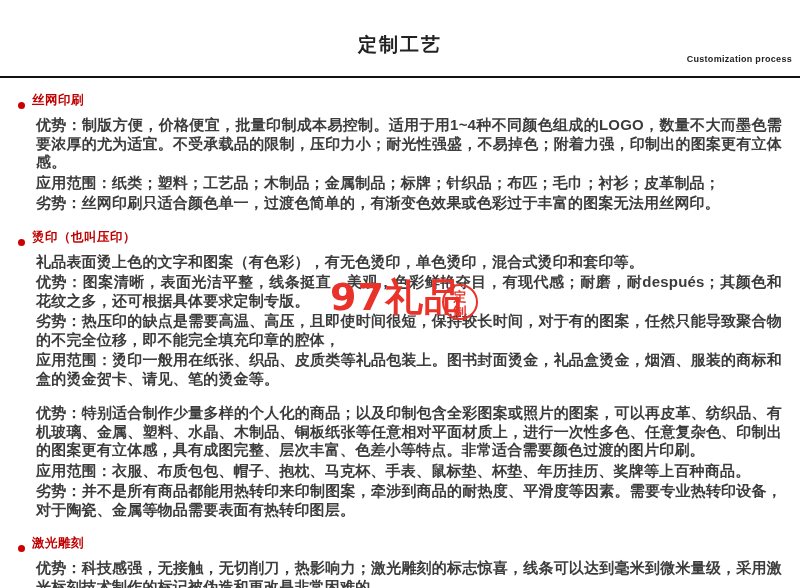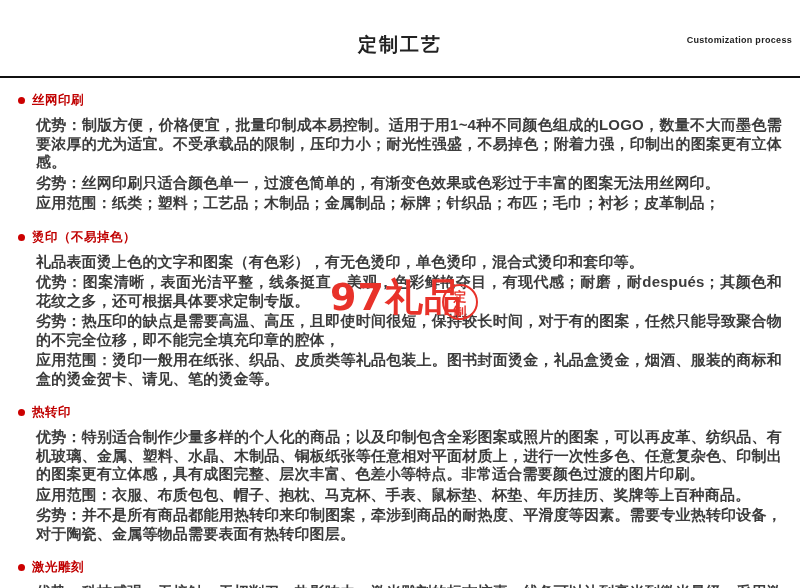--- a/index.html
+++ b/index.html
@@ -30,42 +30,42 @@
     text-align: center;
     font-size: 19px;
     font-weight: bold;
     color: #222222;
     letter-spacing: 2px;
     padding-top: 32px;
   }
   .header-sub {
     position: absolute;
     right: 8px;
-    top: 35px;
+    top: 54px;
     font-size: 9px;
     font-weight: bold;
     color: #222222;
     letter-spacing: 0.3px;
   }
   .rule {
     border-top: 2px solid #111111;
     margin: 4px 0 0 0;
     width: 100%;
   }
   
   .content {
     padding: 14px 18px 0 18px;
     box-sizing: border-box;
   }
   .section {
     margin-bottom: 16px;
   }
   .sec-head {
     display: flex;
-    align-items: center;
+    align-items: flex-end;
     margin-bottom: 7px;
   }
   .bullet {
     width: 7px;
     height: 7px;
     border-radius: 50%;
     background: #cc0000;
     display: inline-block;
     margin-right: 7px;
     flex: 0 0 auto;
@@ -133,40 +133,36 @@
   <div class="rule"></div>
 
   <div class="content">
 
     <div class="section">
       <div class="sec-head">
         <span class="bullet"></span>
         <span class="sec-title">丝网印刷</span>
       </div>
       <p class="para">优势：制版方便，价格便宜，批量印制成本易控制。适用于用1~4种不同颜色组成的LOGO，数量不大而墨色需要浓厚的尤为适宜。不受承载品的限制，压印力小；耐光性强盛，不易掉色；附着力强，印制出的图案更有立体感。</p>
+      <p class="para">应用范围：纸类；塑料；工艺品；木制品；金属制品；标牌；针织品；布匹；毛巾；衬衫；皮革制品；</p>
       <p class="para">劣势：丝网印刷只适合颜色单一，过渡色简单的，有渐变色效果或色彩过于丰富的图案无法用丝网印。</p>
-      <p class="para">应用范围：纸类；塑料；工艺品；木制品；金属制品；标牌；针织品；布匹；毛巾；衬衫；皮革制品；</p>
     </div>
 
     <div class="section">
       <div class="sec-head">
         <span class="bullet"></span>
-        <span class="sec-title">烫印（不易掉色）</span>
+        <span class="sec-title">烫印（也叫压印）</span>
       </div>
       <p class="para">礼品表面烫上色的文字和图案（有色彩），有无色烫印，单色烫印，混合式烫印和套印等。</p>
       <p class="para">优势：图案清晰，表面光洁平整，线条挺直，美观，色彩鲜艳夺目，有现代感；耐磨，耐después；其颜色和花纹之多，还可根据具体要求定制专版。</p>
       <p class="para">劣势：热压印的缺点是需要高温、高压，且即使时间很短，保持较长时间，对于有的图案，任然只能导致聚合物的不完全位移，即不能完全填充印章的腔体，</p>
       <p class="para">应用范围：烫印一般用在纸张、织品、皮质类等礼品包装上。图书封面烫金，礼品盒烫金，烟酒、服装的商标和盒的烫金贺卡、请见、笔的烫金等。</p>
     </div>
 
     <div class="section">
-      <div class="sec-head">
-        <span class="bullet"></span>
-        <span class="sec-title">热转印</span>
-      </div>
       <p class="para">优势：特别适合制作少量多样的个人化的商品；以及印制包含全彩图案或照片的图案，可以再皮革、纺织品、有机玻璃、金属、塑料、水晶、木制品、铜板纸张等任意相对平面材质上，进行一次性多色、任意复杂色、印制出的图案更有立体感，具有成图完整、层次丰富、色差小等特点。非常适合需要颜色过渡的图片印刷。</p>
       <p class="para">应用范围：衣服、布质包包、帽子、抱枕、马克杯、手表、鼠标垫、杯垫、年历挂历、奖牌等上百种商品。</p>
       <p class="para">劣势：并不是所有商品都能用热转印来印制图案，牵涉到商品的耐热度、平滑度等因素。需要专业热转印设备，对于陶瓷、金属等物品需要表面有热转印图层。</p>
     </div>
 
     <div class="section">
       <div class="sec-head">
         <span class="bullet"></span>
         <span class="sec-title">激光雕刻</span>
       </div>

